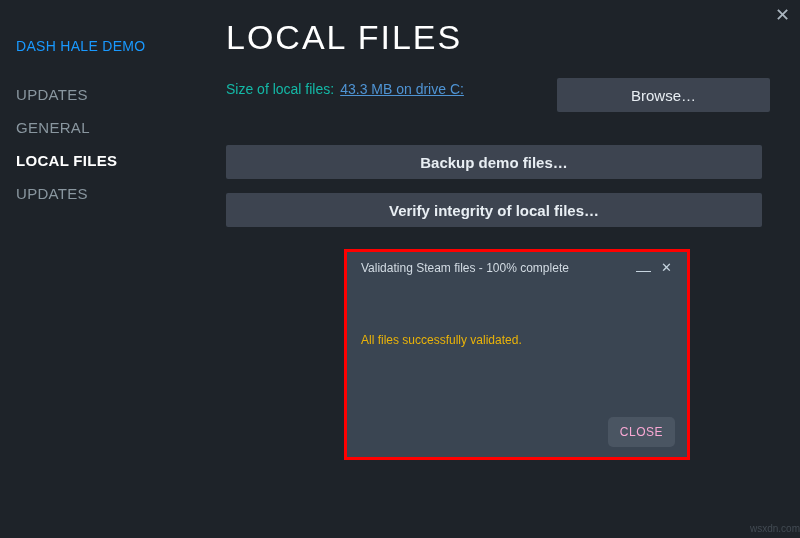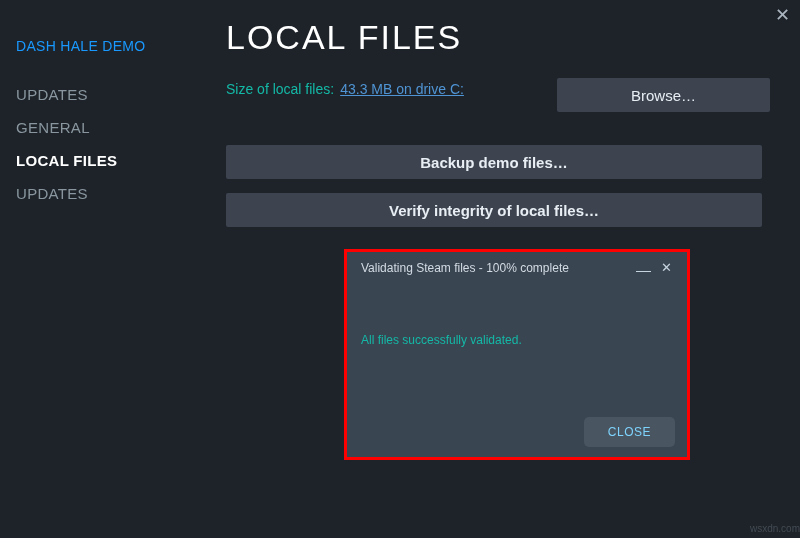--- a/index.html
+++ b/index.html
@@ -124,35 +124,35 @@
     .dialog-min, .dialog-close {
       color: #c6d4df;
       font-size: 13px;
       padding: 0 5px;
       cursor: pointer;
       line-height: 1;
     }
     .dialog-min { font-size: 15px; position: relative; top: 2px; }
     .dialog-body {
       padding: 50px 14px 0 14px;
-      color: #14b8a6;
+      color: #eab308;
       font-size: 12px;
     }
     .dialog-footer {
       position: absolute;
       bottom: 10px;
       right: 12px;
     }
     .dialog-close-btn {
       background: #4a5562;
-      color: #7dd3fc;
+      color: #f9a8d4;
       border: 0;
       font-size: 12px;
       letter-spacing: 0.5px;
-      padding: 8px 24px;
+      padding: 8px 12px;
       cursor: pointer;
       border-radius: 5px;
     }
     .watermark {
       position: absolute;
       bottom: 4px;
       right: 0;
       color: #5a646e;
       font-size: 10px;
       opacity: 0.6;

